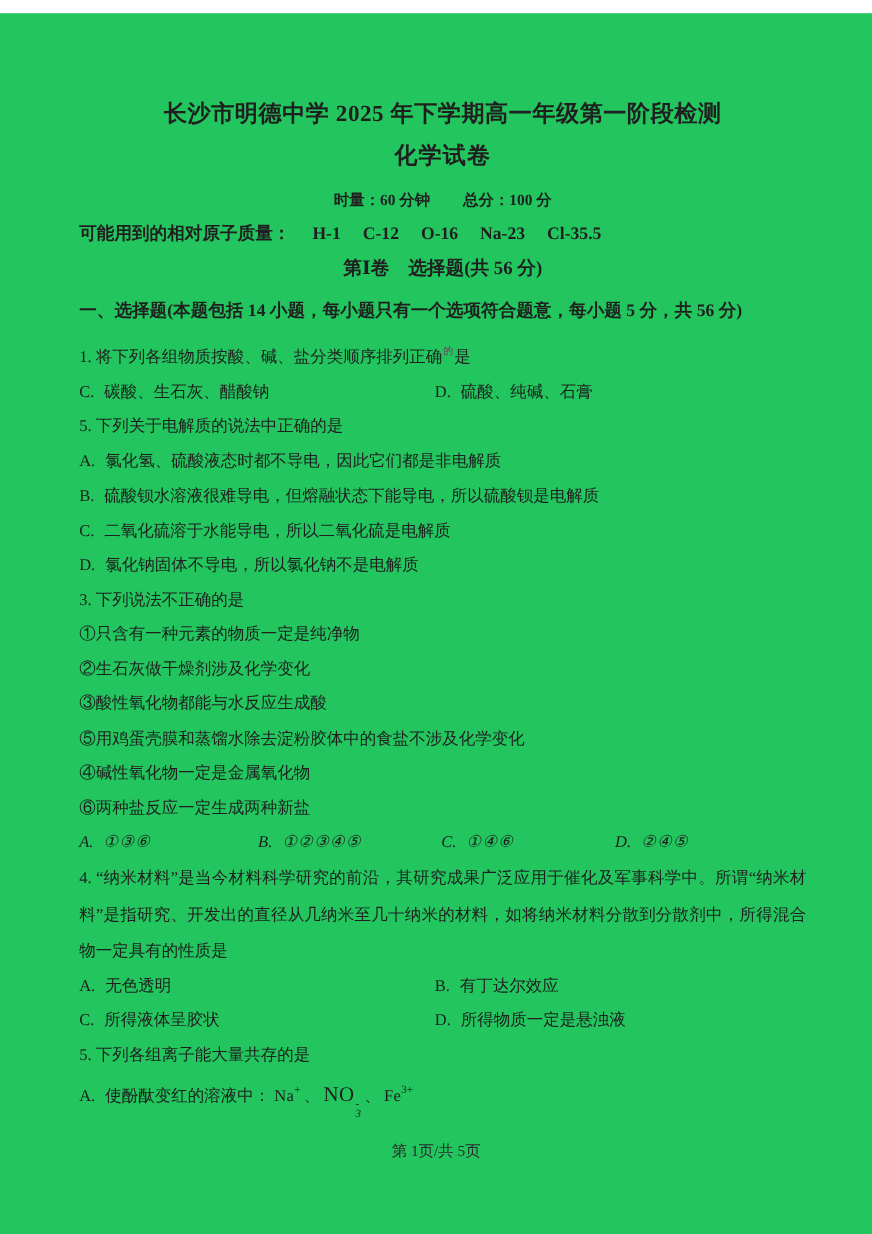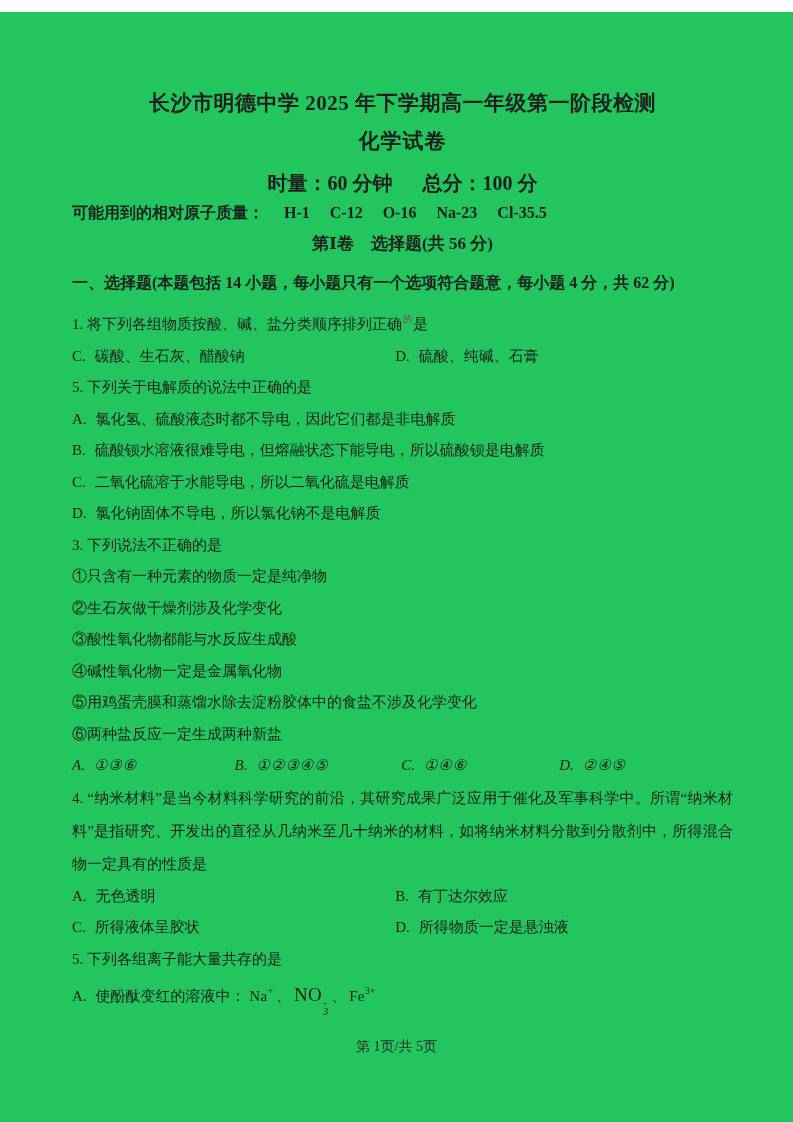--- a/index.html
+++ b/index.html
@@ -9,21 +9,21 @@
     width:793px; height:1122px;
     margin:12px auto;
     background:#22c55e;
     color:#1f1f1f;
     font-family:"Liberation Serif","DejaVu Serif",serif;
     padding:76px 60px 0 72px;
     overflow:hidden;
   }
   .title { font-size:21px; font-weight:bold; text-align:center; line-height:30px; letter-spacing:0.5px; }
   .subtitle { font-size:21px; font-weight:bold; text-align:center; line-height:30px; margin-top:8px; letter-spacing:1px; }
-  .meta { text-align:center; font-weight:bold; font-size:20px; line-height:26px; margin-top:14px; }
+  .meta { text-align:center; font-weight:bold; font-size:14px; line-height:26px; margin-top:14px; }
   .meta .meta-score { margin-left:30px; }
   .atomic { font-weight:bold; font-size:16px; line-height:26px; margin-top:4px; }
   .atomic .mass { margin-left:20px; letter-spacing:0; }
   .part-header { text-align:center; font-weight:bold; font-size:17px; line-height:28px; margin-top:4px; }
   .section-header { font-weight:bold; font-size:16px; line-height:30px; margin-top:10px; }
   main { margin-top:6px; font-size:15px; }
   .line { line-height:31.5px; white-space:nowrap; }
   .opt-label { margin-right:9px; }
   .opts2 { display:flex; }
   .opts2 .col-a { width:48.9%; }
@@ -52,21 +52,21 @@
   <header>
     <div class="title">长沙市明德中学 2025 年下学期高一年级第一阶段检测</div>
     <div class="subtitle">化学试卷</div>
     <div class="meta">
       <span>时量：60 分钟</span><span class="meta-score">总分：100 分</span>
     </div>
     <div class="atomic">
       <span>可能用到的相对原子质量：</span><span class="mass">H-1</span><span class="mass">C-12</span><span class="mass">O-16</span><span class="mass">Na-23</span><span class="mass">Cl-35.5</span>
     </div>
     <div class="part-header">第Ⅰ卷　选择题(共 56 分)</div>
-    <div class="section-header">一、选择题(本题包括 14 小题，每小题只有一个选项符合题意，每小题 4 分，共 62 分)</div>
+    <div class="section-header">一、选择题(本题包括 14 小题，每小题只有一个选项符合题意，每小题 5 分，共 56 分)</div>
   </header>
 
   <main>
 
     <div class="line">
       <span>1. 将下列各组物质按酸、碱、盐分类顺序排列正确</span><sup class="artifact">的</sup><span>是</span>
     </div>
     <div class="line opts2">
       <div class="col-a"><span class="opt-label">C.</span><span>碳酸、生石灰、醋酸钠</span></div>
       <div><span class="opt-label">D.</span><span>硫酸、纯碱、石膏</span></div>
@@ -75,22 +75,22 @@
     <div class="line">5. 下列关于电解质的说法中正确的是</div>
     <div class="line"><span class="opt-label">A.</span><span>氯化氢、硫酸液态时都不导电，因此它们都是非电解质</span></div>
     <div class="line"><span class="opt-label">B.</span><span>硫酸钡水溶液很难导电，但熔融状态下能导电，所以硫酸钡是电解质</span></div>
     <div class="line"><span class="opt-label">C.</span><span>二氧化硫溶于水能导电，所以二氧化硫是电解质</span></div>
     <div class="line"><span class="opt-label">D.</span><span>氯化钠固体不导电，所以氯化钠不是电解质</span></div>
 
     <div class="line">3. 下列说法不正确的是</div>
     <div class="line">①只含有一种元素的物质一定是纯净物</div>
     <div class="line">②生石灰做干燥剂涉及化学变化</div>
     <div class="line">③酸性氧化物都能与水反应生成酸</div>
+    <div class="line">⑤用鸡蛋壳膜和蒸馏水除去淀粉胶体中的食盐不涉及化学变化</div>
     <div class="line">④碱性氧化物一定是金属氧化物</div>
-    <div class="line">⑤用鸡蛋壳膜和蒸馏水除去淀粉胶体中的食盐不涉及化学变化</div>
     <div class="line">⑥两种盐反应一定生成两种新盐</div>
     <div class="line opts4">
       <div class="c1"><span class="opt-label">A.</span><span class="circled">①③⑥</span></div>
       <div class="c2"><span class="opt-label">B.</span><span class="circled">①②③④⑤</span></div>
       <div class="c3"><span class="opt-label">C.</span><span class="circled">①④⑥</span></div>
       <div><span class="opt-label">D.</span><span class="circled">②④⑤</span></div>
     </div>
 
     <div class="para">4. “纳米材料”是当今材料科学研究的前沿，其研究成果广泛应用于催化及军事科学中。所谓“纳米材料”是指研究、开发出的直径从几纳米至几十纳米的材料，如将纳米材料分散到分散剂中，所得混合物一定具有的性质是</div>
     <div class="line opts2">

